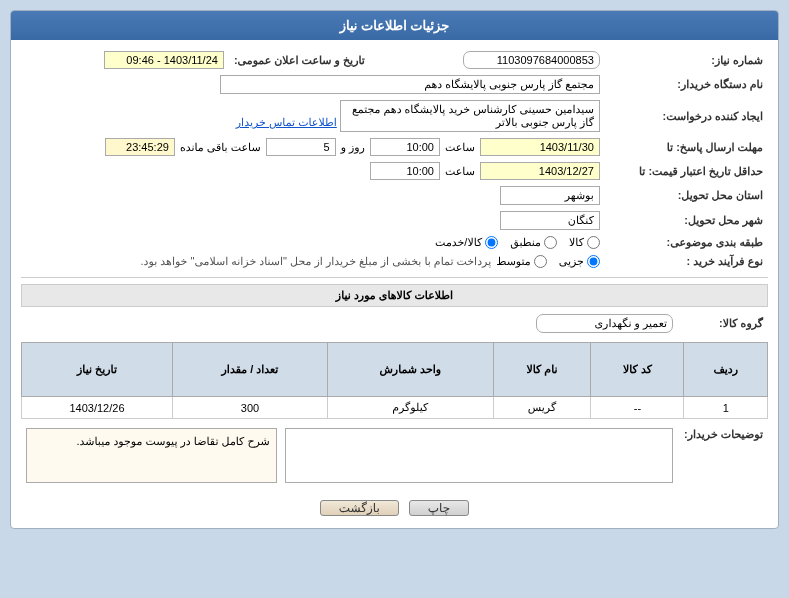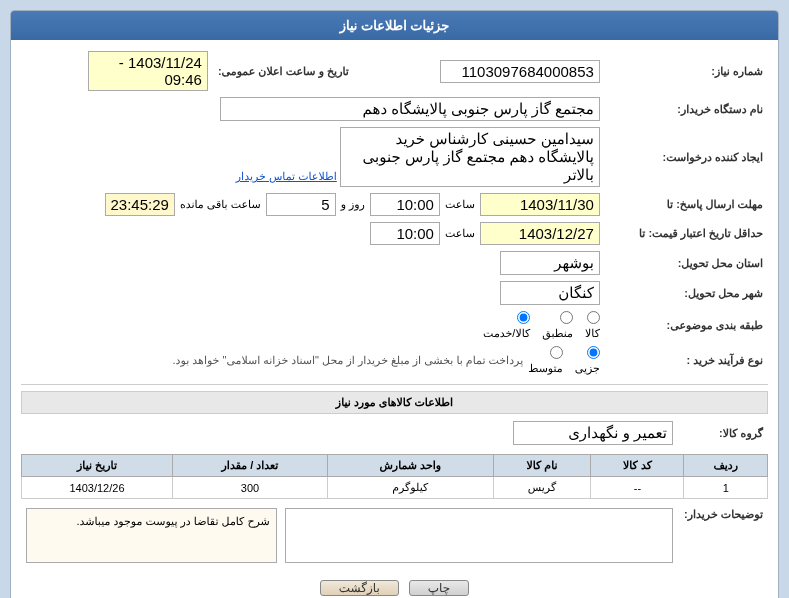--- a/index.html
+++ b/index.html
@@ -46,27 +46,27 @@
       font-weight: bold;
       min-width: 90px;
     }
     .value-cell {
       text-align: right;
     }
     .input-box {
       border: 1px solid #aaa;
       background: #fff;
       padding: 2px 5px;
-      font-size: 15px;
+      font-size: 11px;
       font-family: Tahoma, Arial, sans-serif;
       direction: rtl;
       display: inline-block;
     }
     .input-box.wide { width: 220px; }
-    .input-box.medium { width: 160px; }
+    .input-box.medium { width: 137px; border-radius: 7px; }
     .input-box.small { width: 100px; }
     .input-box.xsmall { width: 70px; }
     .input-box.date { width: 120px; background: #ffffcc; }
     .blue-text { color: #1155cc; text-decoration: underline; cursor: pointer; }
     .section-divider {
       border-top: 1px solid #ccc;
       margin: 6px 0;
     }
     .description-box {
       border: 1px solid #aaa;
@@ -87,34 +87,33 @@
       margin: 4px 0;
     }
     .radio-group {
       display: flex;
       gap: 12px;
       direction: rtl;
       align-items: center;
     }
     .radio-item {
       display: flex;
-      align-items: flex-start;
+      align-items: center;
       gap: 3px;
-      flex-direction: column;
     }
     .data-table {
       width: 100%;
       border-collapse: collapse;
       font-size: 11px;
       margin: 4px 0;
     }
     .data-table th {
       background: #d0dce8;
       border: 1px solid #aaa;
-      padding: 4px 6px;
+      padding: 20px 6px;
       text-align: center;
       font-weight: bold;
     }
     .data-table td {
       border: 1px solid #ccc;
       padding: 4px 6px;
       text-align: center;
     }
     .data-table tr:nth-child(even) td { background: #f5f8fc; }
     .notes-area {

